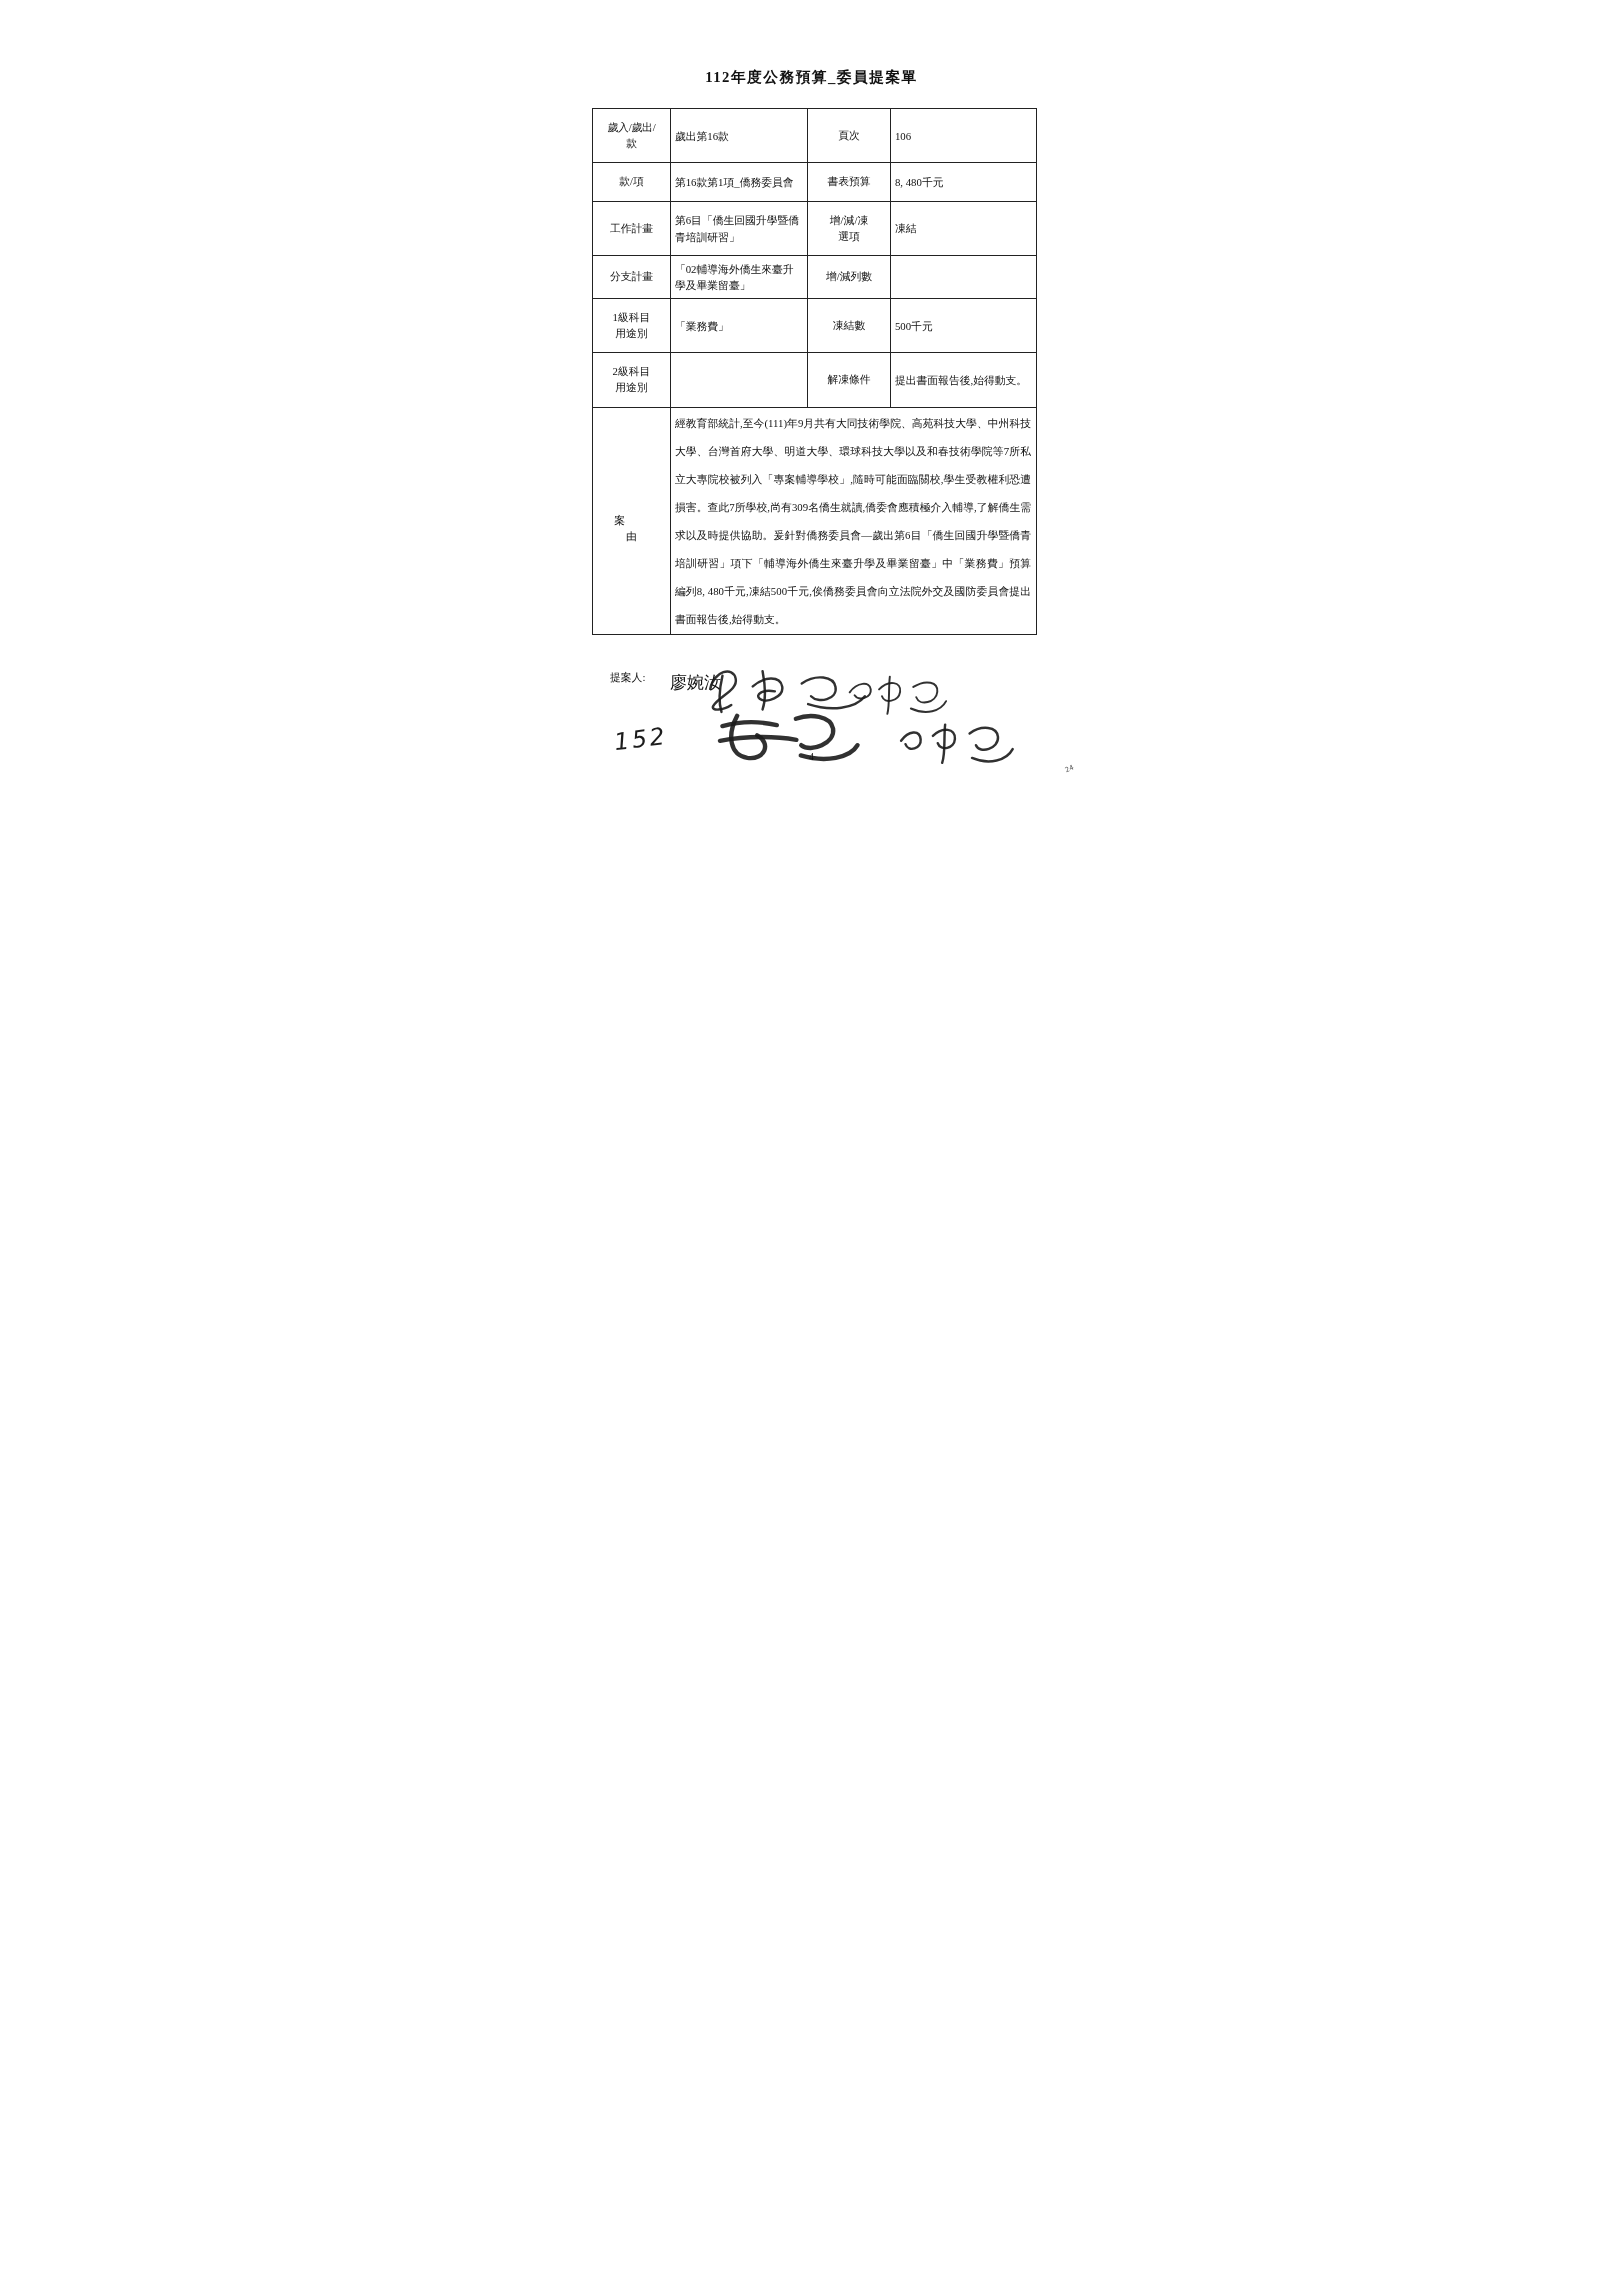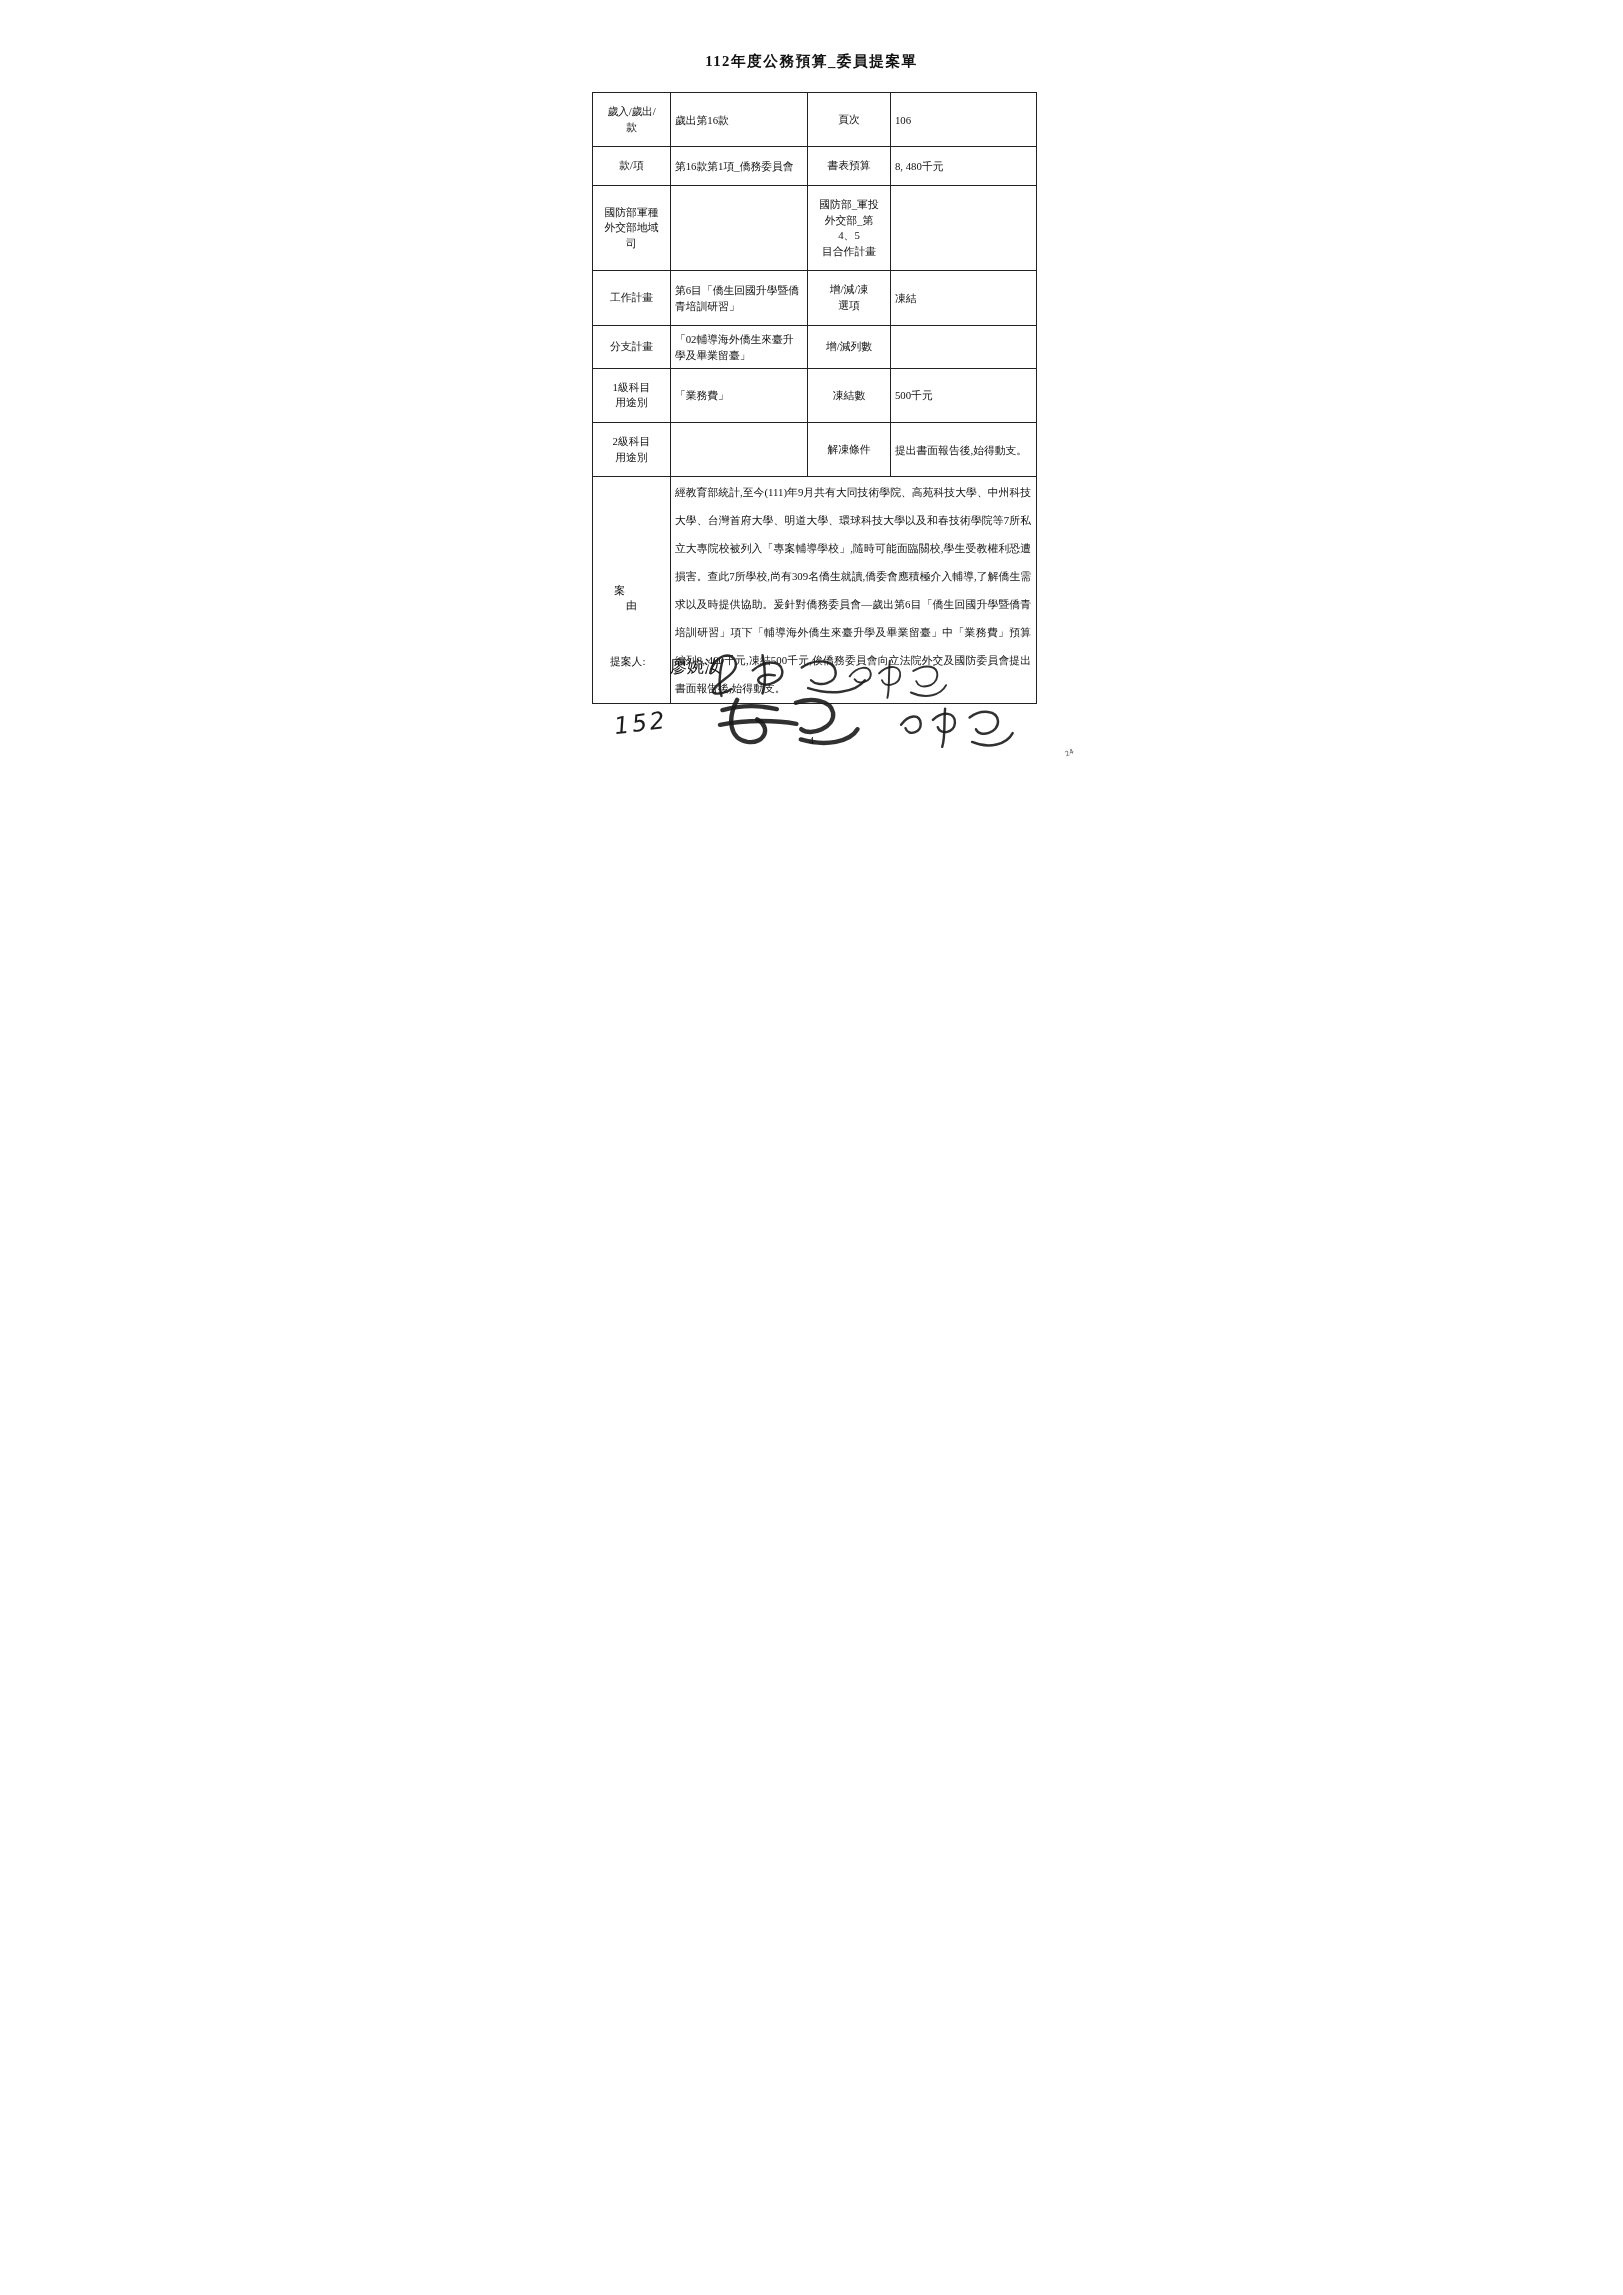--- a/index.html
+++ b/index.html
@@ -1,19 +1,19 @@
 <!DOCTYPE html>
 <html style="font-size:7.8px"><head>
 <meta charset="utf-8">
 <style>
   html,body{margin:0;padding:0;background:#ffffff;}
   .page{
     position:relative;
     width:541px;height:765px;
-    margin:0 auto;
+    margin:16px auto;
     background:#fff;
     font-family:"Liberation Serif","DejaVu Serif",serif;
     color:#111;
     overflow:hidden;
   }
   .title{
     position:absolute;top:52px;left:0;width:100%;
     text-align:center;
     font-size:14.7px;font-weight:600;letter-spacing:1.5px;
     margin:0;
@@ -98,29 +98,20 @@
         <td class="value">歲出第16款</td>
         <td class="label">頁次</td>
         <td class="value">106</td>
       </tr>
       <tr class="r2">
         <td class="label">款/項</td>
         <td class="value">第16款第1項_僑務委員會</td>
         <td class="label">書表預算</td>
         <td class="value">8, 480千元</td>
       </tr>
-      <tr class="r3">
-        <td class="label">國防部軍種
-外交部地域司</td>
-        <td class="value"></td>
-        <td class="label">國防部_軍投
-外交部_第4、5
-目合作計畫</td>
-        <td class="value"></td>
-      </tr>
       <tr class="r4">
         <td class="label">工作計畫</td>
         <td class="value">第6目「僑生回國升學暨僑青培訓研習」</td>
         <td class="label">增/減/凍
 選項</td>
         <td class="value">凍結</td>
       </tr>
       <tr class="r5">
         <td class="label">分支計畫</td>
         <td class="value">「02輔導海外僑生來臺升學及畢業留臺」</td>

